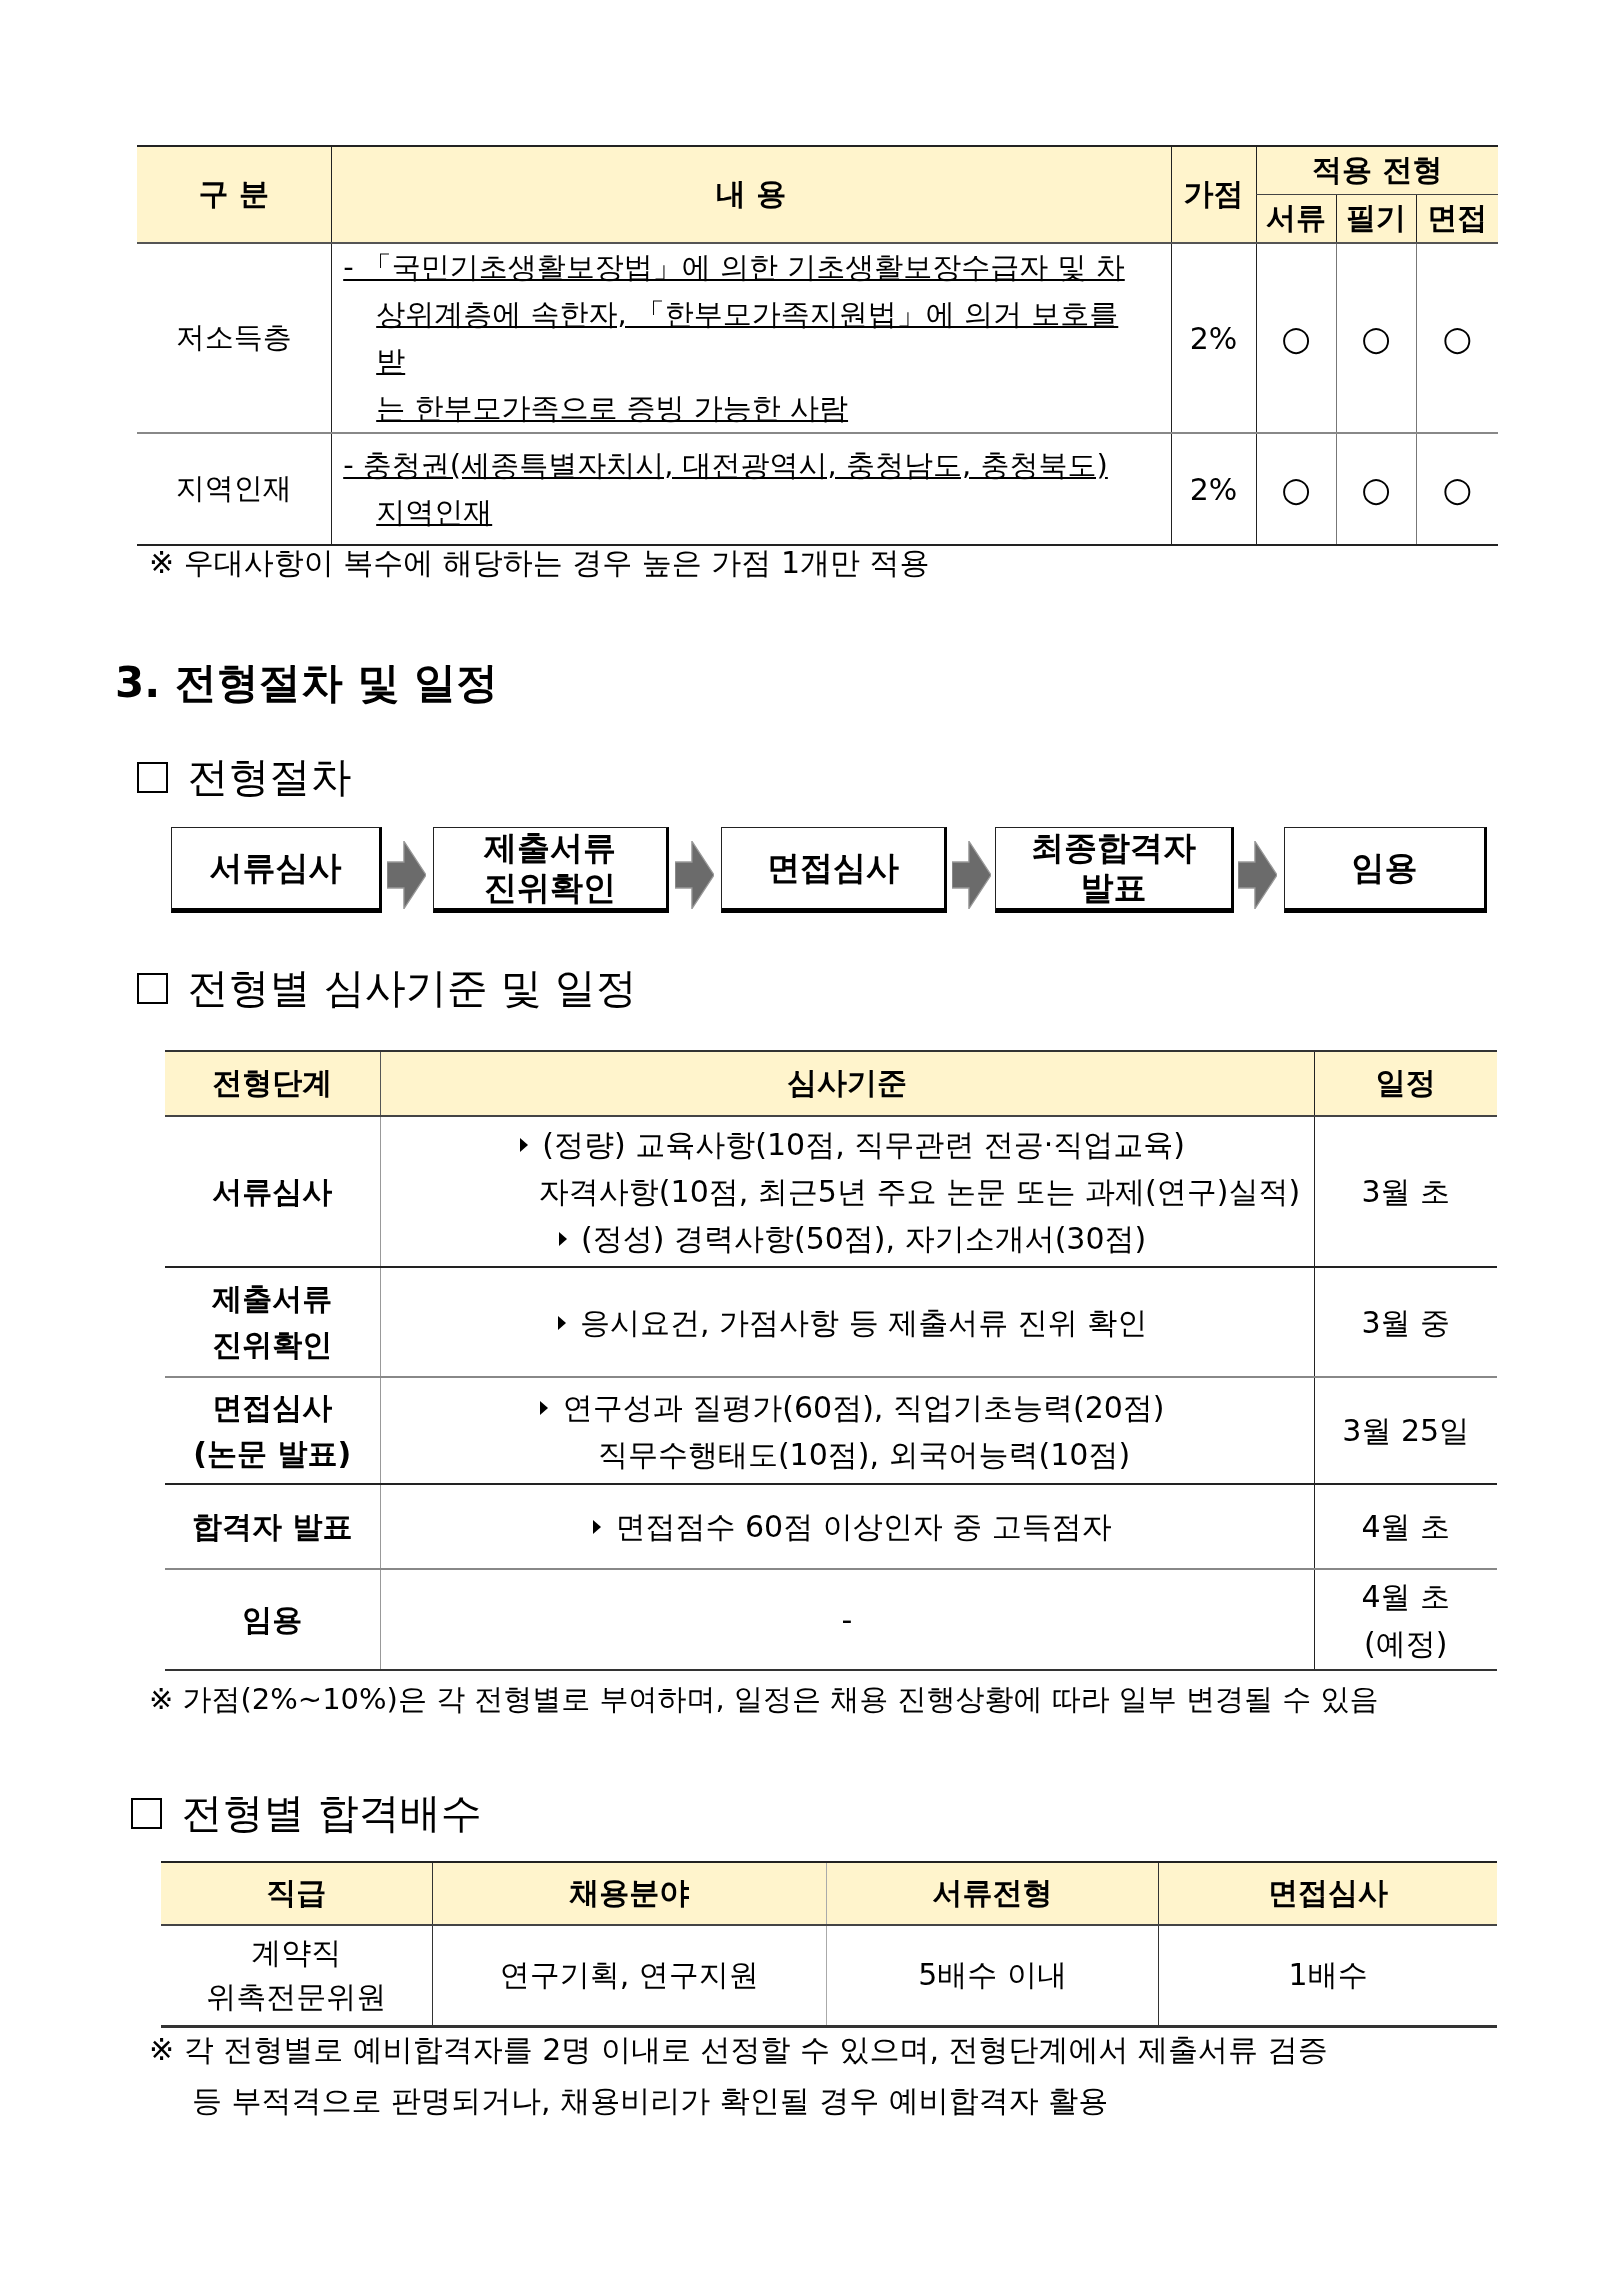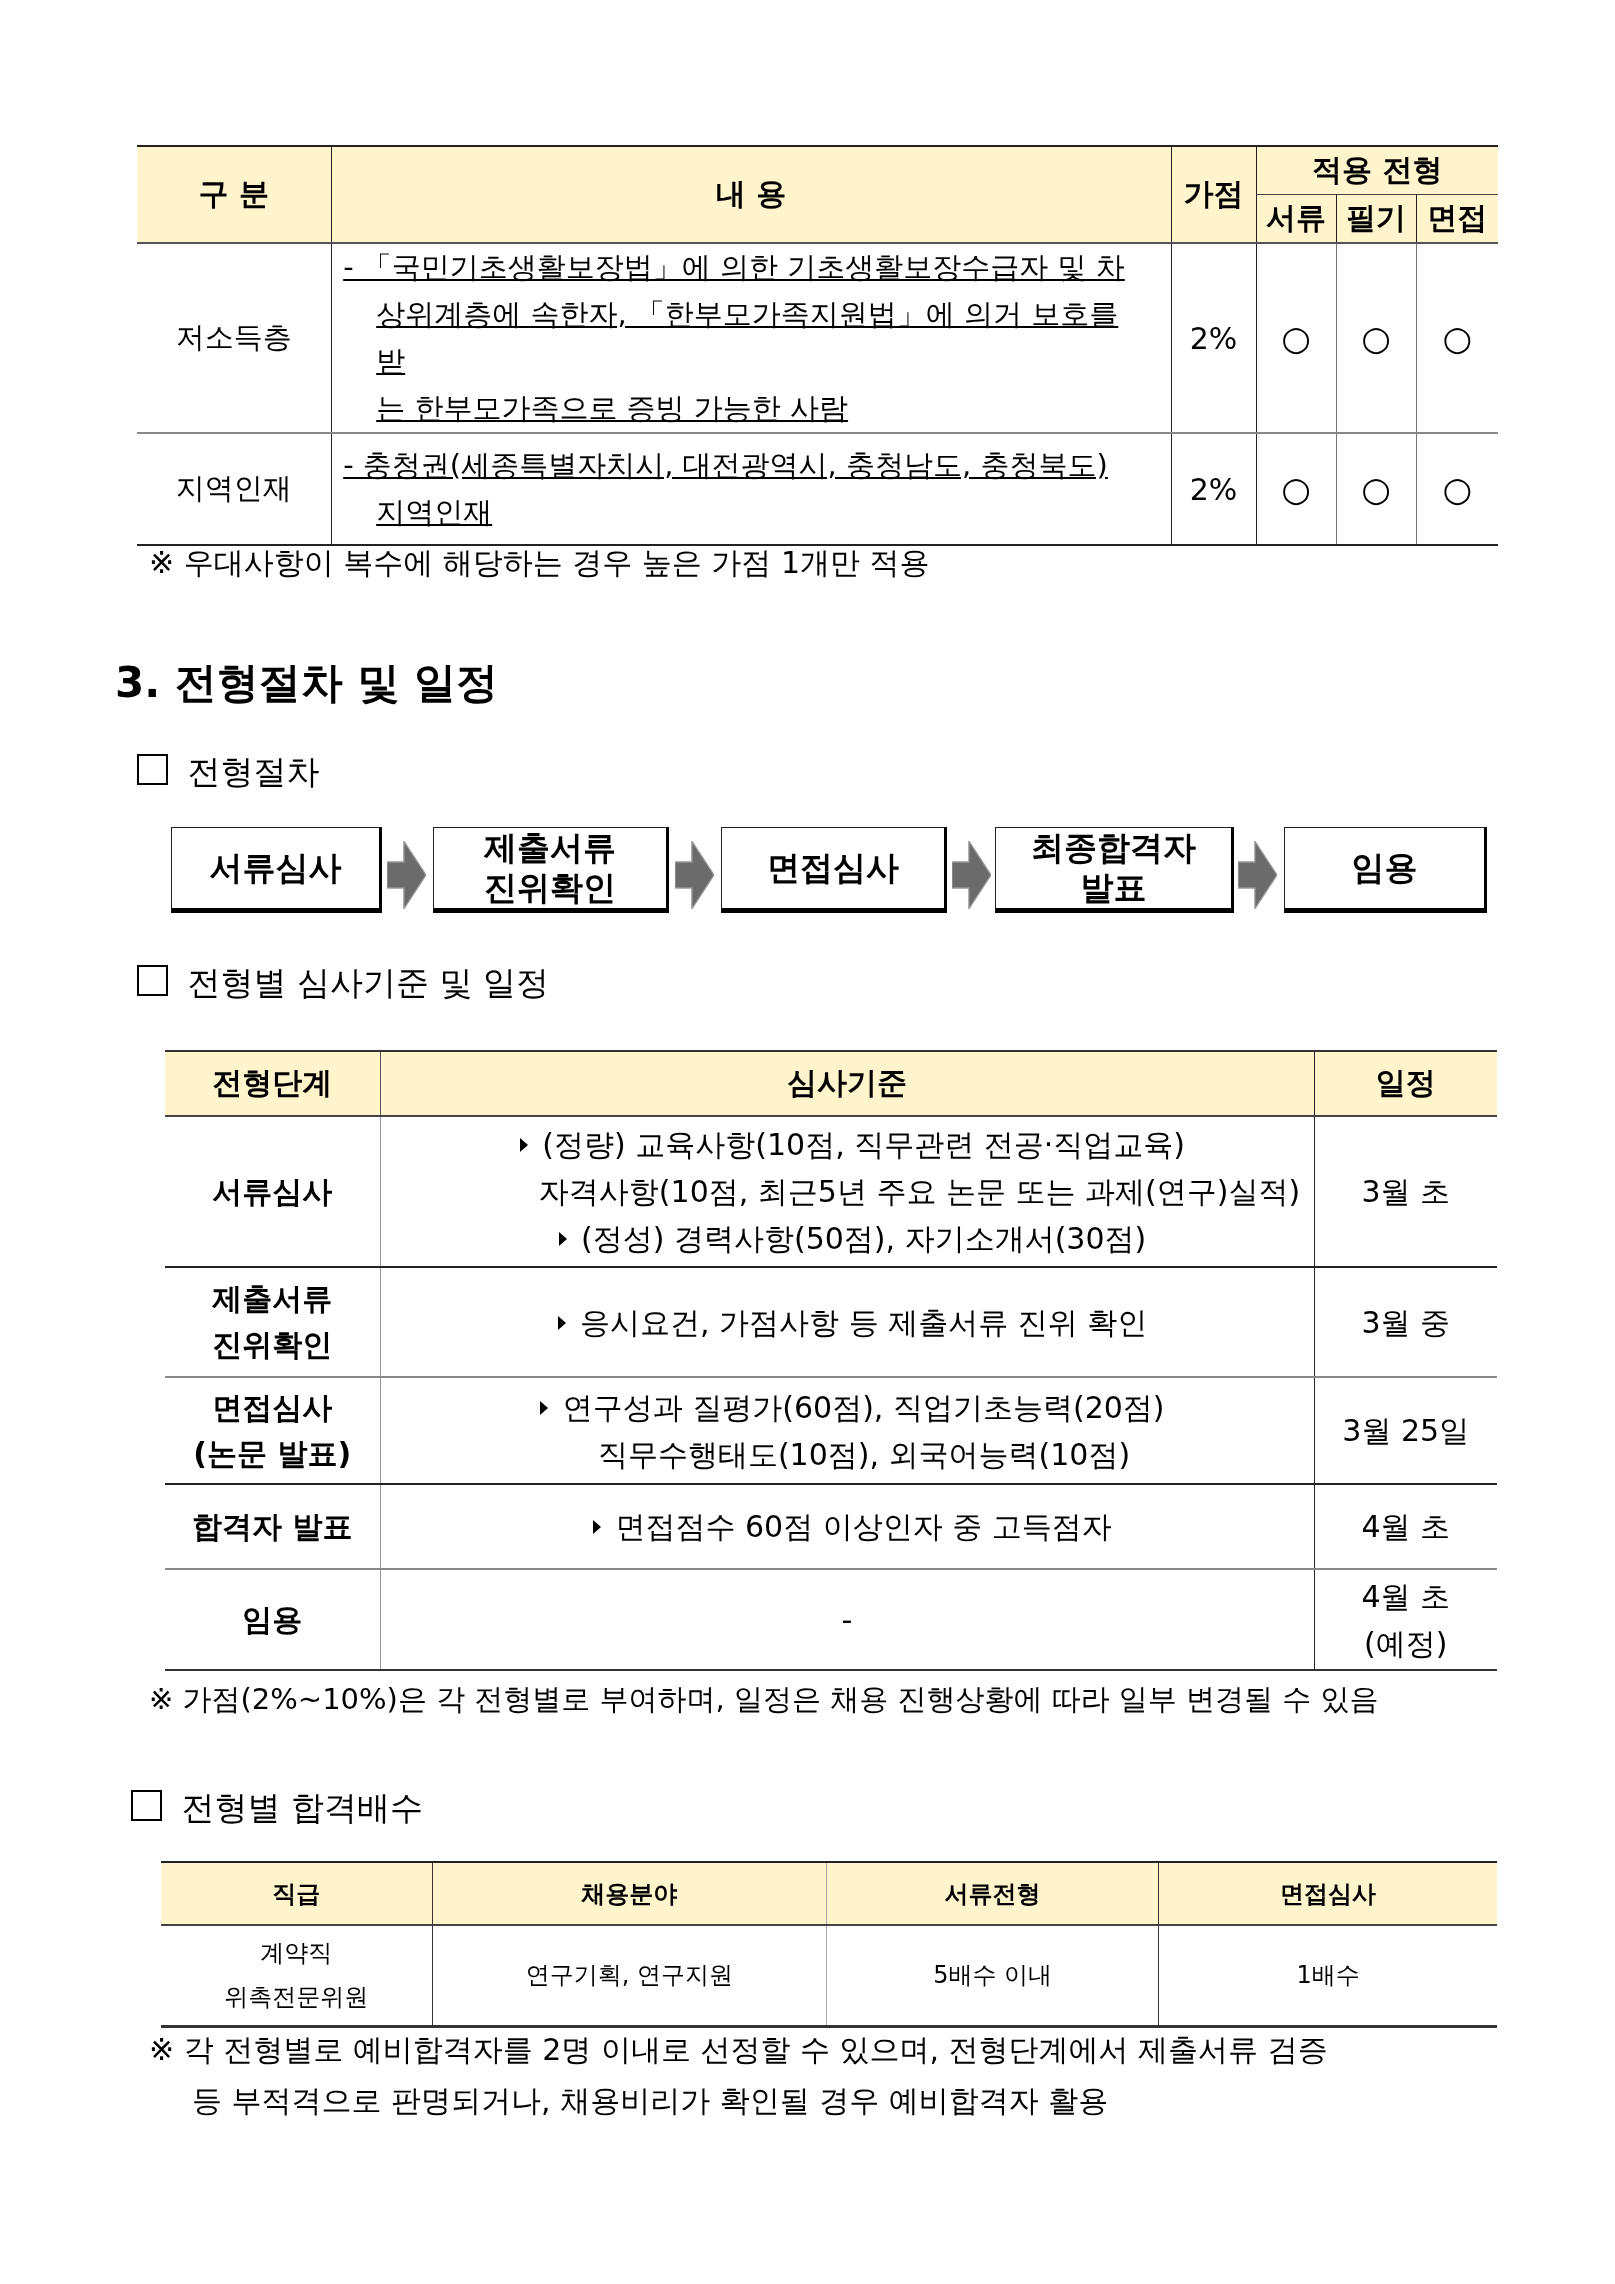--- a/index.html
+++ b/index.html
@@ -24,21 +24,21 @@
   #t1 td.vlt { border-left: 0.7px solid #777; }
   #t1 .content { text-align: left; padding: 0 14.3px 0 11.7px; line-height: 47px; font-size: 29px; text-decoration: underline; }
   #t1 .content .ln { display: block; padding-left: 33px; text-indent: -33px; }
   #t1 .content .cont { padding-left: 33px; text-indent: 0; }
   #t1 .label { font-size: 29px; }
   #t1 .circle { font-size: 34px; }
 
   .note { font-size: 30px; }
 
   .section-title { font-size: 42px; font-weight: bold; }
-  .sub-title { font-size: 33px; }
+  .sub-title { font-size: 41px; }
   .sub-title .box {
     display: inline-block; width: 27px; height: 27px; border: 2px solid #000;
     vertical-align: -2px; margin-right: 19.6px;
   }
 
   
   .step {
     position: absolute; top: 827px; height: 86px; background: #fff;
     border: 1.3px solid #222; border-bottom: 5.2px solid #000; border-right: 3.3px solid #000;
     display: flex; align-items: center; justify-content: center; text-align: center;
@@ -57,21 +57,21 @@
   #t2 td.c3 { border-left: 1.3px solid #222; }
   #t2 .stage { font-weight: bold; font-size: 30px; line-height: 46px; }
   #t2 .crit { text-align: center; padding-left: 11px; font-size: 30px; line-height: 47px; }
   #t2 .crit .bul { display: inline-block; width: 0; height: 0; border-top: 7.2px solid transparent;
     border-bottom: 7.2px solid transparent; border-left: 8.5px solid #000; margin-right: 14.3px; vertical-align: 2.6px; }
   #t2 .crit .ind { padding-left: 134px; }
   #t2 .crit .ind2 { padding-left: 23px; }
   #t2 .sched { font-size: 30px; line-height: 47px; }
 
   
-  #t3 { left: 161px; top: 1861px; width: 1336px; font-size: 24px; }
+  #t3 { left: 161px; top: 1861px; width: 1336px; font-size: 30px; }
   #t3 .top { border-top: 2.6px solid #222; }
   #t3 .hb td { border-bottom: 2.6px solid #444; }
   #t3 .last td { border-bottom: 3.3px solid #333; }
   #t3 td.vl { border-left: 1.3px solid #333; }
   #t3 td.vlt { border-left: 0.7px solid #aaa; }
   #t3 .cell { line-height: 44px; }
 </style>
 </head>
 <body>
 

